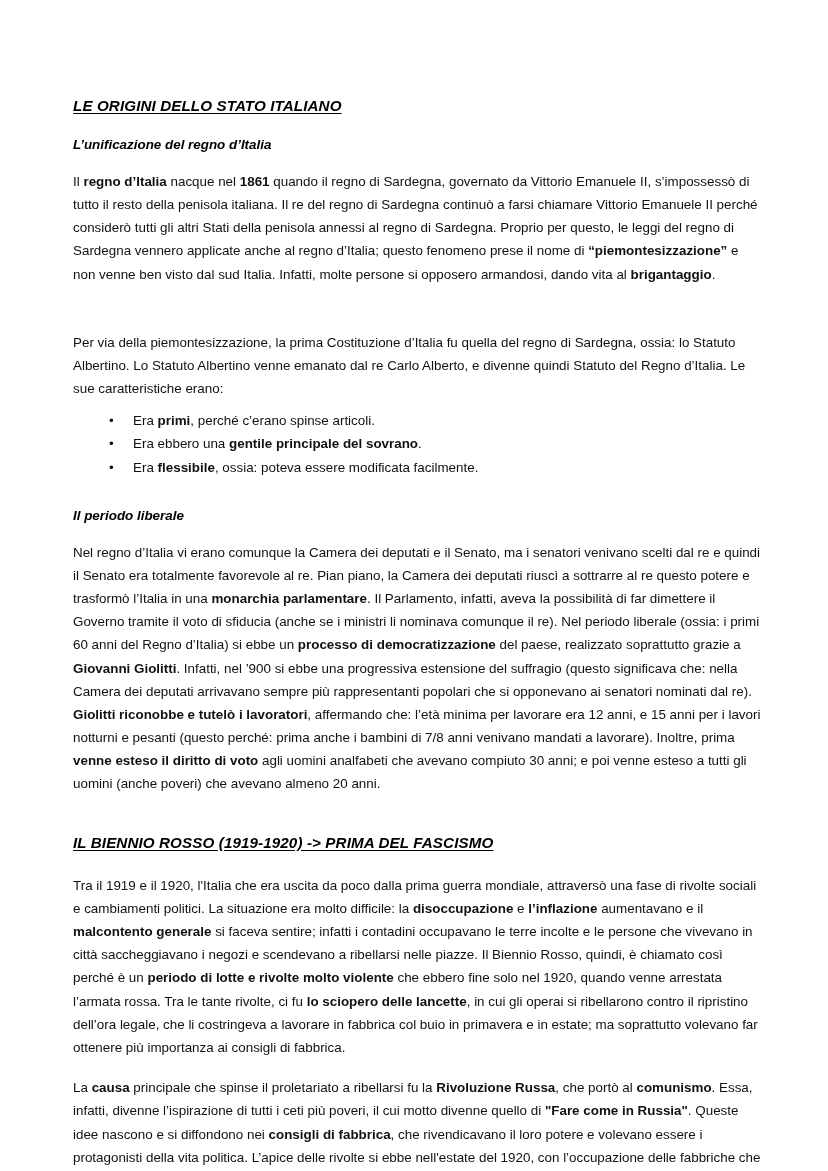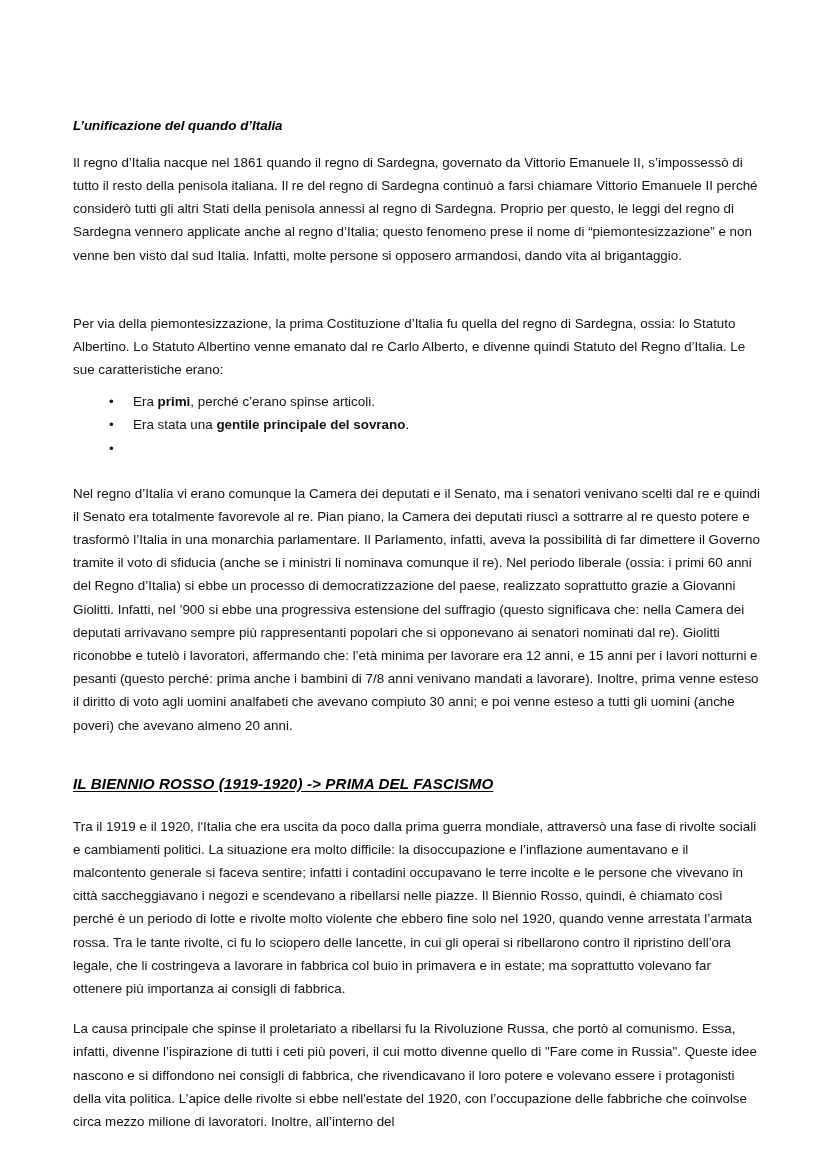--- a/index.html
+++ b/index.html
@@ -53,21 +53,21 @@
   
   .para {
     font-size: 13.4px;
     line-height: 1.73;
     margin: 0;
     padding: 0;
     text-align: left;
     color: #111111;
   }
   .para b {
-    font-weight: normal;
+    font-weight: bold;
   }
 
   
   .sp-after-mainhead { height: 22px; }
   .sp-after-subhead  { height: 16px; }
   .sp-after-para     { height: 17px; }
   .sp-before-subhead { height: 12px; }
   .sp-before-mainhead{ height: 20px; }
   .sp-list-gap       { height: 9px; }
 
@@ -90,36 +90,38 @@
     top: 0;
     font-size: 13.4px;
     line-height: 1.73;
   }
 </style>
 </head>
 <body>
 
 <div class="page">
   <div class="content" id="doc-body">
+      <div class="h-main">LE ORIGINI DELLO STATO ITALIANO</div>
       <div class="sp-after-mainhead"></div>
-      <div class="h-sub">L’unificazione del quando d’Italia</div>
+      <div class="h-sub">L’unificazione del regno d’Italia</div>
       <div class="sp-after-subhead"></div>
       <p class="para"><span>Il </span><b>regno d’Italia</b><span> nacque nel </span><b>1861</b><span> quando il regno di Sardegna, governato da Vittorio Emanuele II, s’impossessò di tutto il resto della penisola italiana. Il re del regno di Sardegna continuò a farsi chiamare Vittorio Emanuele II perché considerò tutti gli altri Stati della penisola annessi al regno di Sardegna. Proprio per questo, le leggi del regno di Sardegna vennero applicate anche al regno d’Italia; questo fenomeno prese il nome di </span><b>“piemontesizzazione”</b><span> e non venne ben visto dal sud Italia. Infatti, molte persone si opposero armandosi, dando vita al </span><b>brigantaggio</b><span>.</span></p>
       <div class="sp-after-para"></div>
       <div class="sp-before-subhead"></div>
       <div class="sp-after-subhead"></div>
       <p class="para"><span>Per via della piemontesizzazione, la prima Costituzione d’Italia fu quella del regno di Sardegna, ossia: lo Statuto Albertino. Lo Statuto Albertino venne emanato dal re Carlo Alberto, e divenne quindi Statuto del Regno d’Italia. Le sue caratteristiche erano:</span></p>
       <div class="sp-list-gap"></div>
       <ul class="bullets">
         <li><span class="dot">•</span><span><span>Era </span><b>primi</b><span>, perché c’erano spinse articoli.</span></span></li>
-        <li><span class="dot">•</span><span><span>Era stata una </span><b>gentile principale del sovrano</b><span>.</span></span></li>
-        <li><span class="dot">•</span></li>
+        <li><span class="dot">•</span><span><span>Era ebbero una </span><b>gentile principale del sovrano</b><span>.</span></span></li>
+        <li><span class="dot">•</span><span><span>Era </span><b>flessibile</b><span>, ossia: poteva essere modificata facilmente.</span></span></li>
       </ul>
       <div class="sp-after-para"></div>
       <div class="sp-before-subhead"></div>
+      <div class="h-sub">Il periodo liberale</div>
       <div class="sp-after-subhead"></div>
       <p class="para"><span>Nel regno d’Italia vi erano comunque la Camera dei deputati e il Senato, ma i senatori venivano scelti dal re e quindi il Senato era totalmente favorevole al re. Pian piano, la Camera dei deputati riuscì a sottrarre al re questo potere e trasformò l’Italia in una </span><b>monarchia parlamentare</b><span>. Il Parlamento, infatti, aveva la possibilità di far dimettere il Governo tramite il voto di sfiducia (anche se i ministri li nominava comunque il re). Nel periodo liberale (ossia: i primi 60 anni del Regno d’Italia) si ebbe un </span><b>processo di democratizzazione</b><span> del paese, realizzato soprattutto grazie a </span><b>Giovanni Giolitti</b><span>. Infatti, nel ’900 si ebbe una progressiva estensione del suffragio (questo significava che: nella Camera dei deputati arrivavano sempre più rappresentanti popolari che si opponevano ai senatori nominati dal re). </span><b>Giolitti riconobbe e tutelò i lavoratori</b><span>, affermando che: l’età minima per lavorare era 12 anni, e 15 anni per i lavori notturni e pesanti (questo perché: prima anche i bambini di 7/8 anni venivano mandati a lavorare). Inoltre, prima </span><b>venne esteso il diritto di voto</b><span> agli uomini analfabeti che avevano compiuto 30 anni; e poi venne esteso a tutti gli uomini (anche poveri) che avevano almeno 20 anni.</span></p>
       <div class="sp-after-para"></div>
       <div class="sp-before-mainhead"></div>
       <div class="h-main">IL BIENNIO ROSSO (1919-1920) -&gt; PRIMA DEL FASCISMO</div>
       <div class="sp-after-mainhead"></div>
       <p class="para"><span>Tra il 1919 e il 1920, l'Italia che era uscita da poco dalla prima guerra mondiale, attraversò una fase di rivolte sociali e cambiamenti politici. La situazione era molto difficile: la </span><b>disoccupazione</b><span> e </span><b>l’inflazione</b><span> aumentavano e il </span><b>malcontento generale</b><span> si faceva sentire; infatti i contadini occupavano le terre incolte e le persone che vivevano in città saccheggiavano i negozi e scendevano a ribellarsi nelle piazze. Il Biennio Rosso, quindi, è chiamato così perché è un </span><b>periodo di lotte e rivolte molto violente</b><span> che ebbero fine solo nel 1920, quando venne arrestata l’armata rossa. Tra le tante rivolte, ci fu </span><b>lo sciopero delle lancette</b><span>, in cui gli operai si ribellarono contro il ripristino dell’ora legale, che li costringeva a lavorare in fabbrica col buio in primavera e in estate; ma soprattutto volevano far ottenere più importanza ai consigli di fabbrica.</span></p>
       <div class="sp-after-para"></div>
       <p class="para"><span>La </span><b>causa</b><span> principale che spinse il proletariato a ribellarsi fu la </span><b>Rivoluzione Russa</b><span>, che portò al </span><b>comunismo</b><span>. Essa, infatti, divenne l’ispirazione di tutti i ceti più poveri, il cui motto divenne quello di </span><b>"Fare come in Russia"</b><span>. Queste idee nascono e si diffondono nei </span><b>consigli di fabbrica</b><span>, che rivendicavano il loro potere e volevano essere i protagonisti della vita politica. L’apice delle rivolte si ebbe nell'estate del 1920, con l’occupazione delle fabbriche che coinvolse circa mezzo milione di lavoratori. Inoltre, all’interno del </span></p>
     </div>

